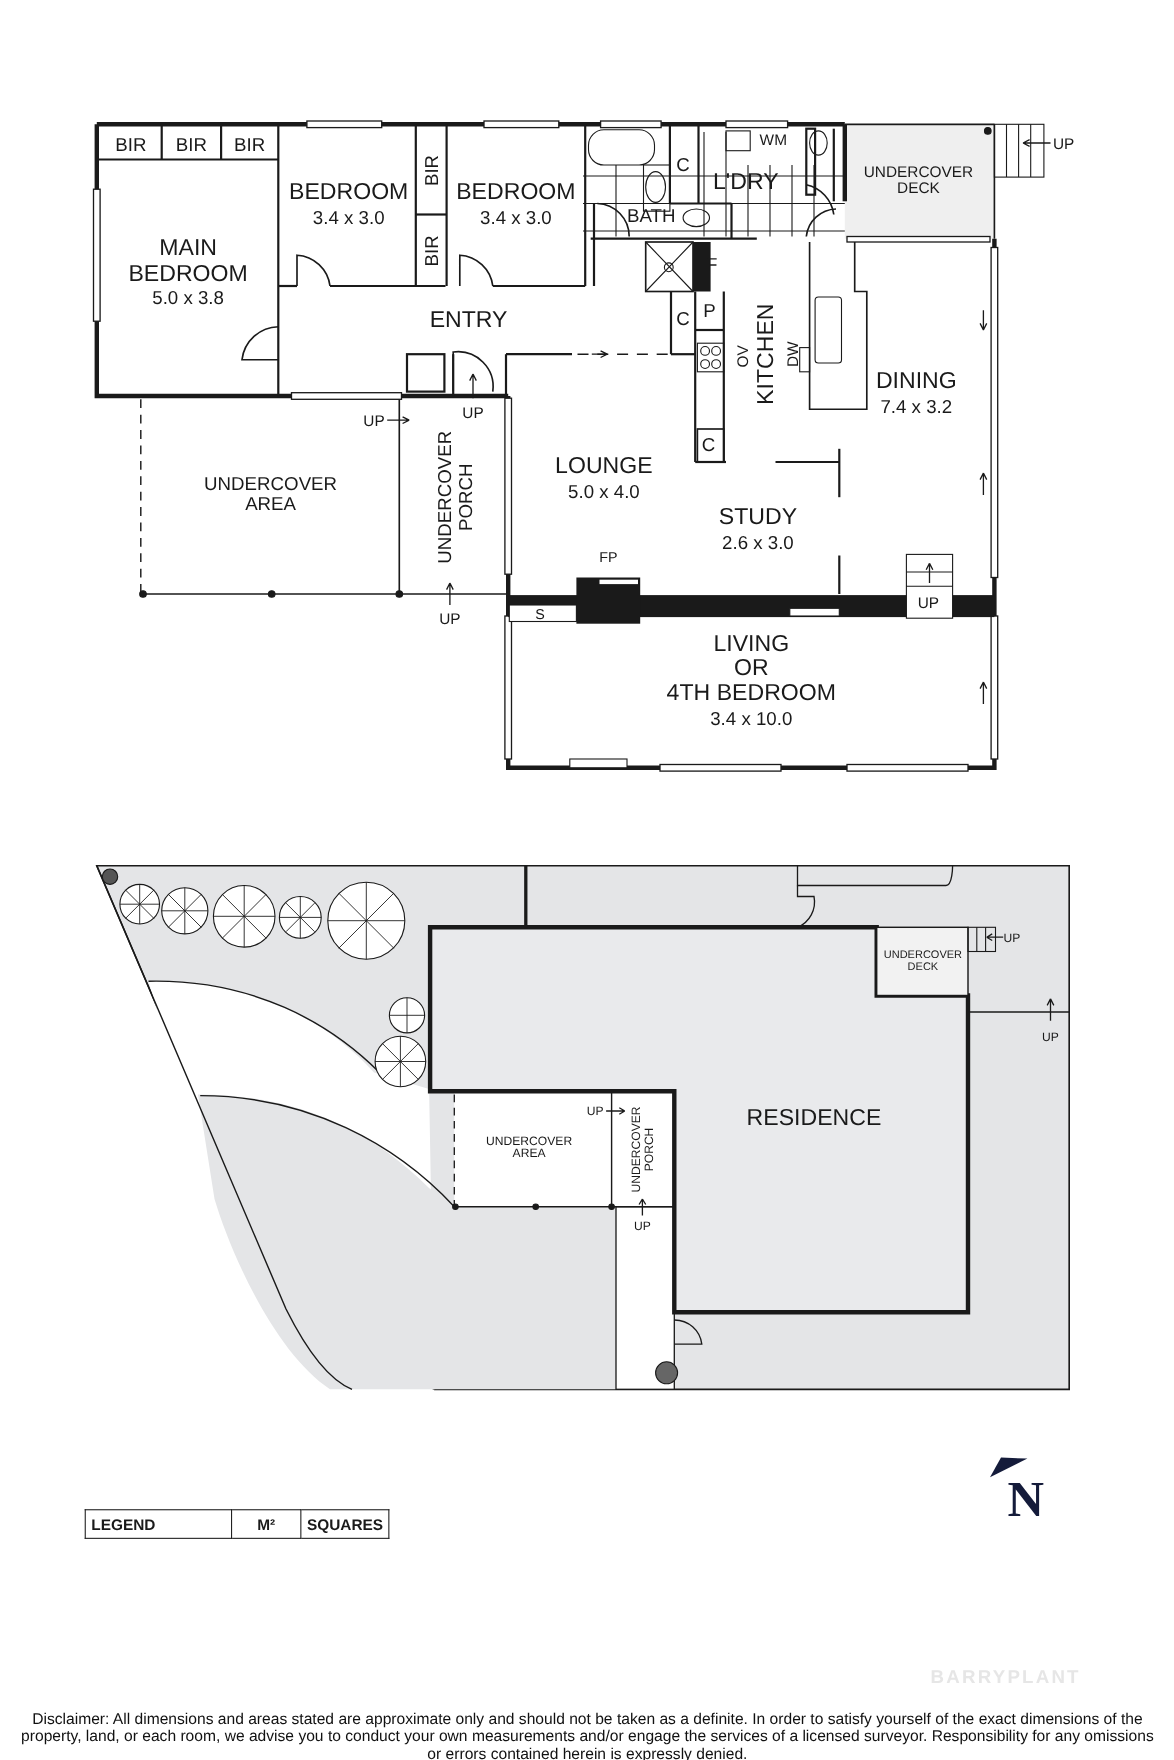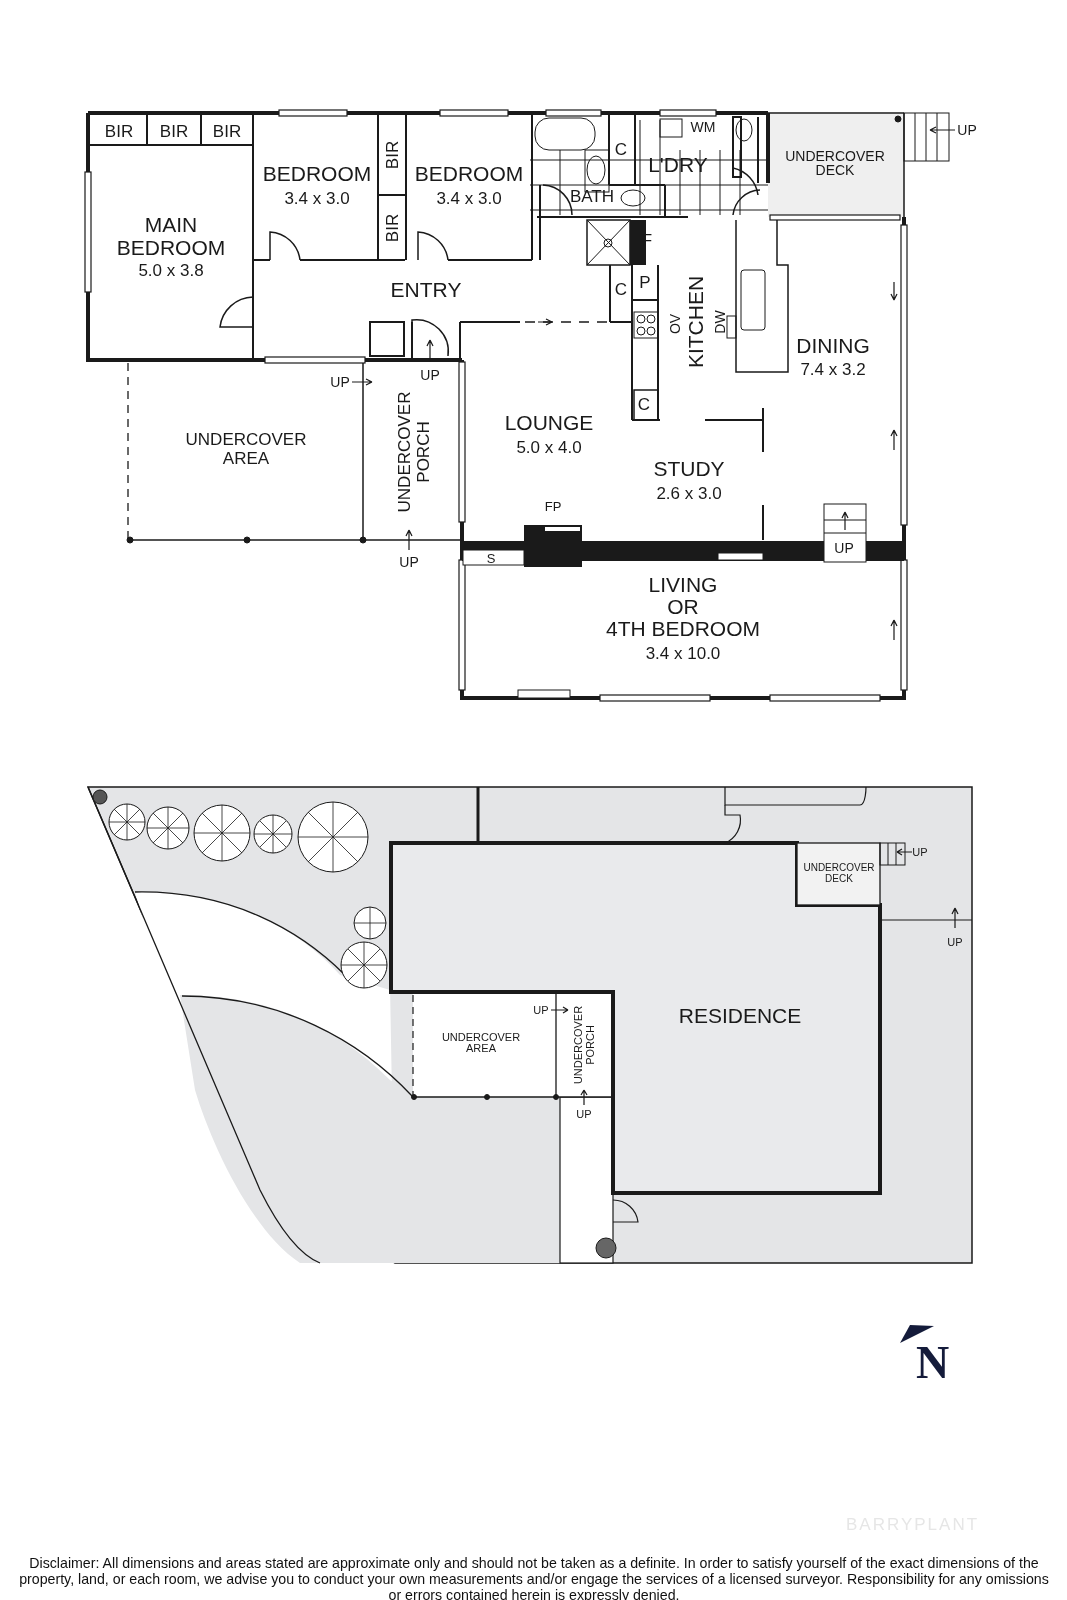--- a/index.html
+++ b/index.html
@@ -8,21 +8,21 @@
   #plan{position:absolute;left:0;top:0;}
   .legend{position:absolute;left:77px;top:1372px;border-collapse:collapse;font-size:14px;}
   .legend td,.legend th{border:1.5px solid #222;padding:2px 5px;height:21px;}
   .legend th{font-weight:bold;text-align:left;}
   .legend .num{text-align:center;}
   .legend th.num{text-align:center;}
   .legend td:first-child,.legend th:first-child{width:122px;}
   .legend td:nth-child(2),.legend th:nth-child(2){width:52px;}
   .legend td:nth-child(3),.legend th:nth-child(3){width:66px;}
   .disclaimer{position:absolute;left:14px;top:1555px;width:1040px;text-align:center;font-size:14.2px;line-height:16px;color:#111;}
-  .watermark{position:absolute;left:846px;top:1515px;font-size:17px;letter-spacing:2px;color:#e6e6e6;font-weight:normal;}
+  .watermark{position:absolute;left:846px;top:1515px;font-size:17px;letter-spacing:2px;color:#e6e6e6;font-weight:bold;}
   .north{position:absolute;left:898px;top:1320px;width:70px;height:70px;}
   .north-letter{position:absolute;left:18px;top:20px;font-family:"Liberation Serif",serif;font-size:46px;font-weight:bold;color:#141b3a;line-height:1;}
 </style>
 </head>
 <body>
 
 <svg id="plan" width="1067" height="1600" viewBox="0 0 1067 1600">
 
   <g stroke="#1a1a1a" fill="none">
 
@@ -297,17 +297,22 @@
 
 <div class="north">
   <svg width="40" height="30" style="position:absolute;left:0;top:0;">
     <polygon points="2,23 12,5 36,6" fill="#141b3a"></polygon>
   </svg>
   <div class="north-letter">N</div>
 </div>
 
 <table class="legend">
   <tbody>
+      <tr>
+    <th>LEGEND</th>
+    <th class="num">M²</th>
+    <th class="num">SQUARES</th>
+  </tr>
 </tbody>
   </table>
 
 <div class="watermark">BARRYPLANT</div>
 <div class="disclaimer">Disclaimer: All dimensions and areas stated are approximate only and should not be taken as a definite. In order to satisfy yourself of the exact dimensions of the property, land, or each room, we advise you to conduct your own measurements and/or engage the services of a licensed surveyor. Responsibility for any omissions or errors contained herein is expressly denied.</div>
 
 </body></html>

